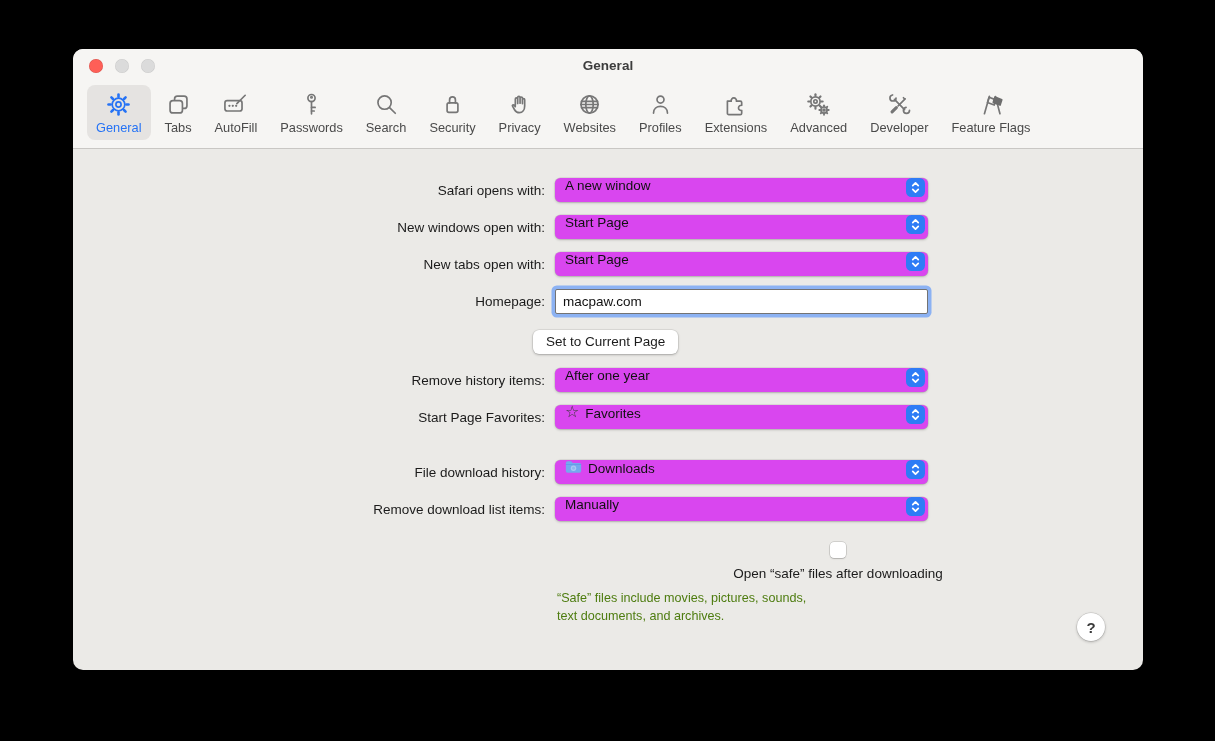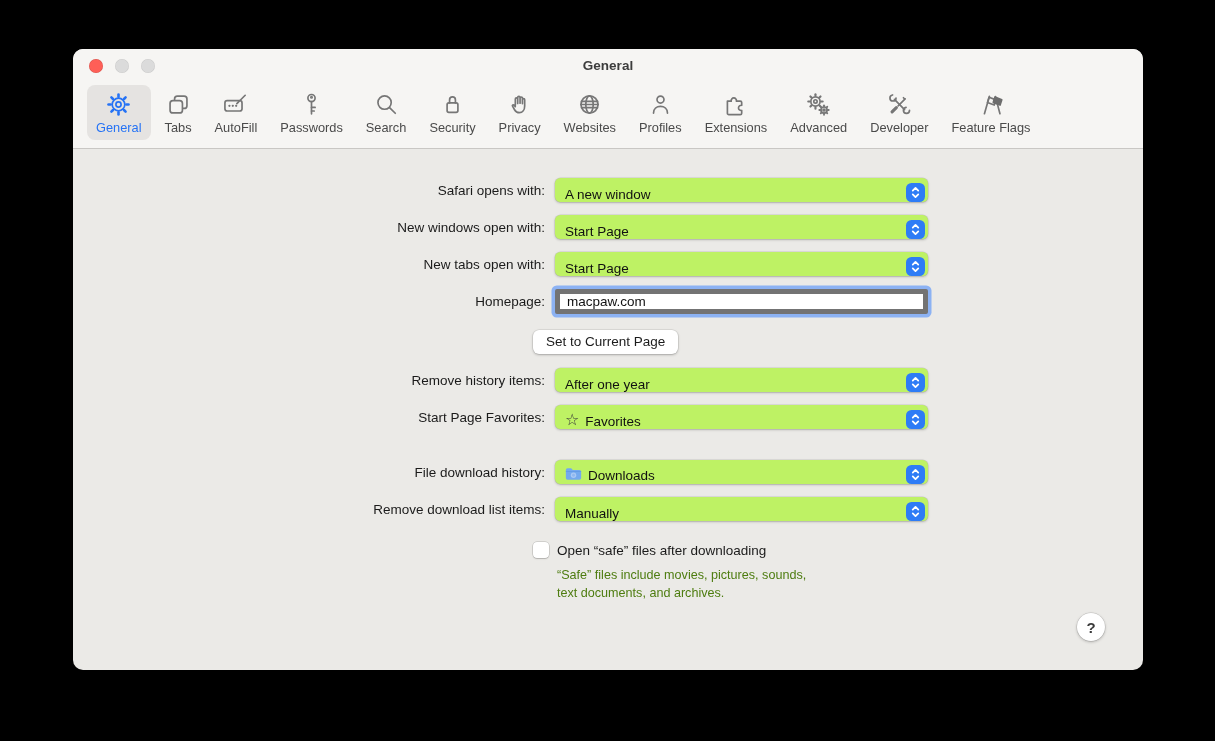--- a/index.html
+++ b/index.html
@@ -26,42 +26,42 @@
   .tab svg { width:27px; height:27px; display:block; }
   .ic { fill:none; stroke:#767676; stroke-width:1.5; stroke-linecap:round; stroke-linejoin:round; }
   .tab.selected .ic { stroke:#2673f5; }
 
   
   .content { padding-top:29px; position:relative; height:calc(100% - 104px); }
   .row { display:flex; align-items:center; margin-bottom:13px; }
   .row-label { flex:0 0 450px; text-align:right; font-size:13.5px; color:#1b1b1b; padding-right:10px;margin-left:32px; }
   .ctrl { width:373px; }
 
-  .dropdown { height:24px; background:#bef264; border-radius:5.5px; display:flex; align-items:flex-end;
+  .dropdown { height:24px; background:#d946ef; border-radius:5.5px; display:flex; align-items:flex-start;
               padding:0 3px 0 10px; font-size:13.5px; color:#111;
               box-shadow:0 0 0 .5px rgba(0,0,0,.12), 0 1px 2.5px rgba(0,0,0,.22); }
   .dd-value { flex:1; display:flex; align-items:center; gap:6px; white-space:nowrap; overflow:hidden; }
   .capsule { width:19px; height:19px; border-radius:5.5px; background:#2e7cf6;
              display:flex; align-items:center; justify-content:center; flex:0 0 auto; }
   .capsule svg { width:11px; height:15px; }
   .star { font-size:16px; line-height:1; color:#3a3a3a; transform:translateY(-1px); }
   .folder-svg { width:17px; height:14px; }
 
-  .textfield { width:373px; height:25px; background:#fff; border:5px solid #737373; border-radius:2px;
+  .textfield { width:373px; height:25px; background:#fff; border:1px solid #737373; border-radius:2px;
                font-size:13.5px; color:#111; padding:0 7px;
                box-shadow:0 0 0 3.5px #8cb2f3; outline:none;
                font-family:"Liberation Sans","DejaVu Sans",sans-serif; }
 
   .btn-row { margin-left:460px; margin-top:16px; margin-bottom:14px; }
   .push-btn { display:inline-block; background:#fff; border-radius:6px; padding:4px 13px 5px;
               font-size:13.5px; color:#1b1b1b;
               box-shadow:0 0 0 .5px rgba(0,0,0,.12), 0 1px 2.5px rgba(0,0,0,.25); cursor:default; }
 
   .group-gap { margin-top:31px; }
-  .check-row { display:flex; align-items:center; gap:8px; margin-left:460px; margin-top:21px; }
+  .check-row { display:flex; align-items:center; gap:8px; margin-left:460px; margin-top:21px;flex-direction:column; }
   .checkbox { width:16px; height:16px; background:#fff; border-radius:4px; flex:0 0 auto;
               box-shadow:0 0 0 .5px rgba(0,0,0,.22), 0 1px 1.5px rgba(0,0,0,.15); }
   .check-label { font-size:13.5px; color:#1b1b1b; }
   .note { margin-left:484px; margin-top:9px; font-size:12.6px; line-height:1.42; color:#4d7c0f; }
 
   .help-btn { position:absolute; right:38px; bottom:25px; width:28px; height:28px; border-radius:50%;
               background:#fff; display:flex; align-items:center; justify-content:center;
               font-size:15px; font-weight:bold; color:#3a3a3a;
               box-shadow:0 0 0 .5px rgba(0,0,0,.15), 0 1px 3px rgba(0,0,0,.25); cursor:default; }
 </style>

